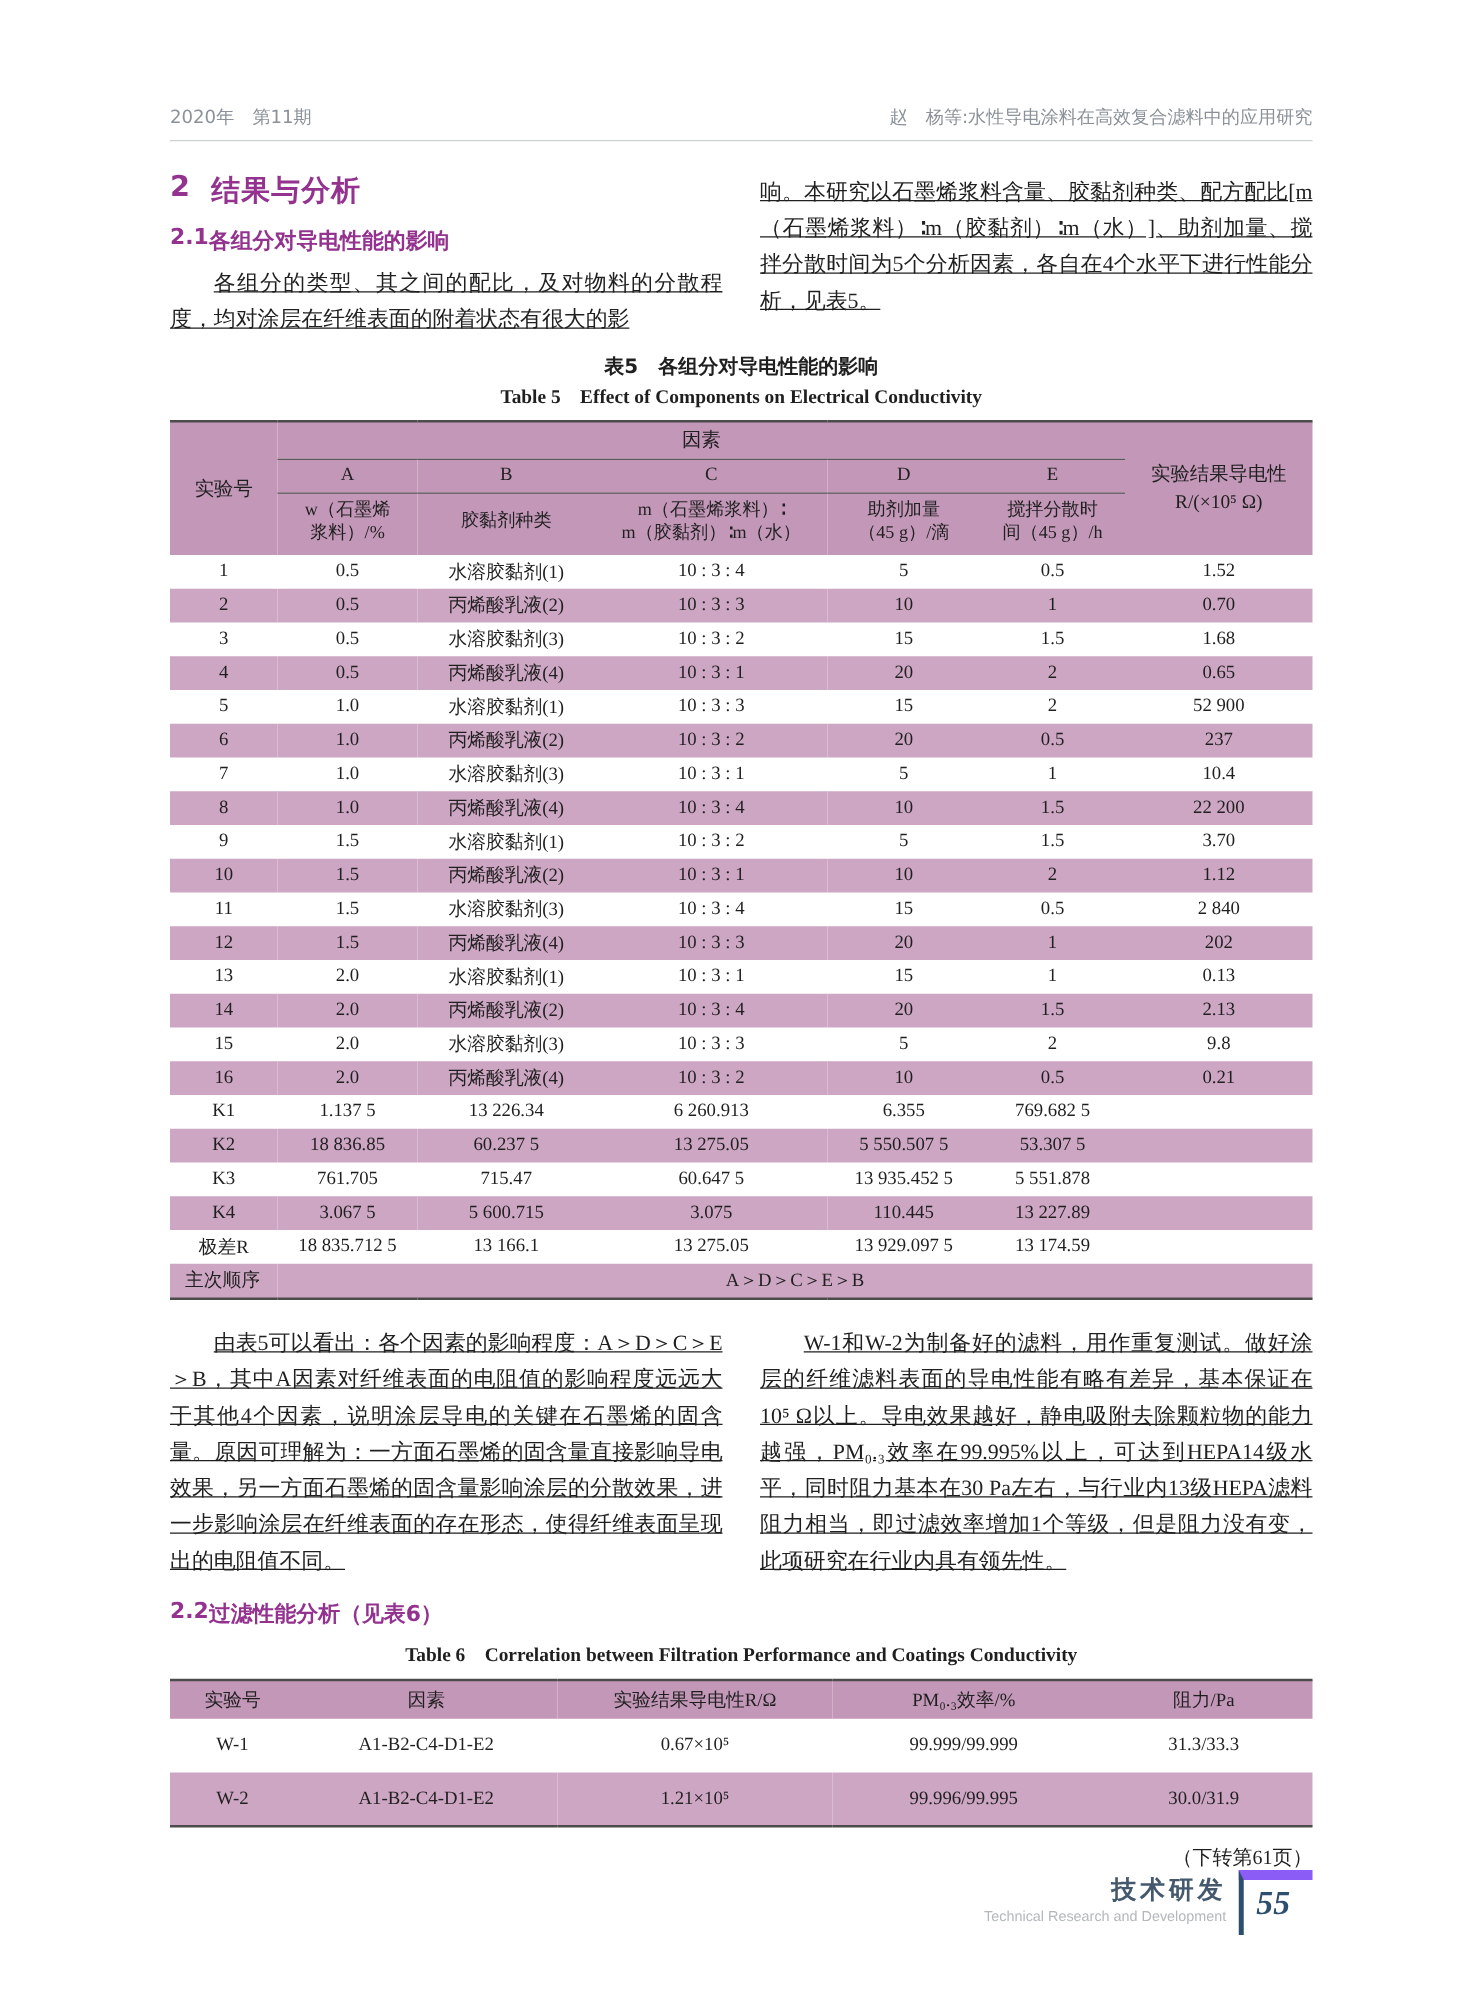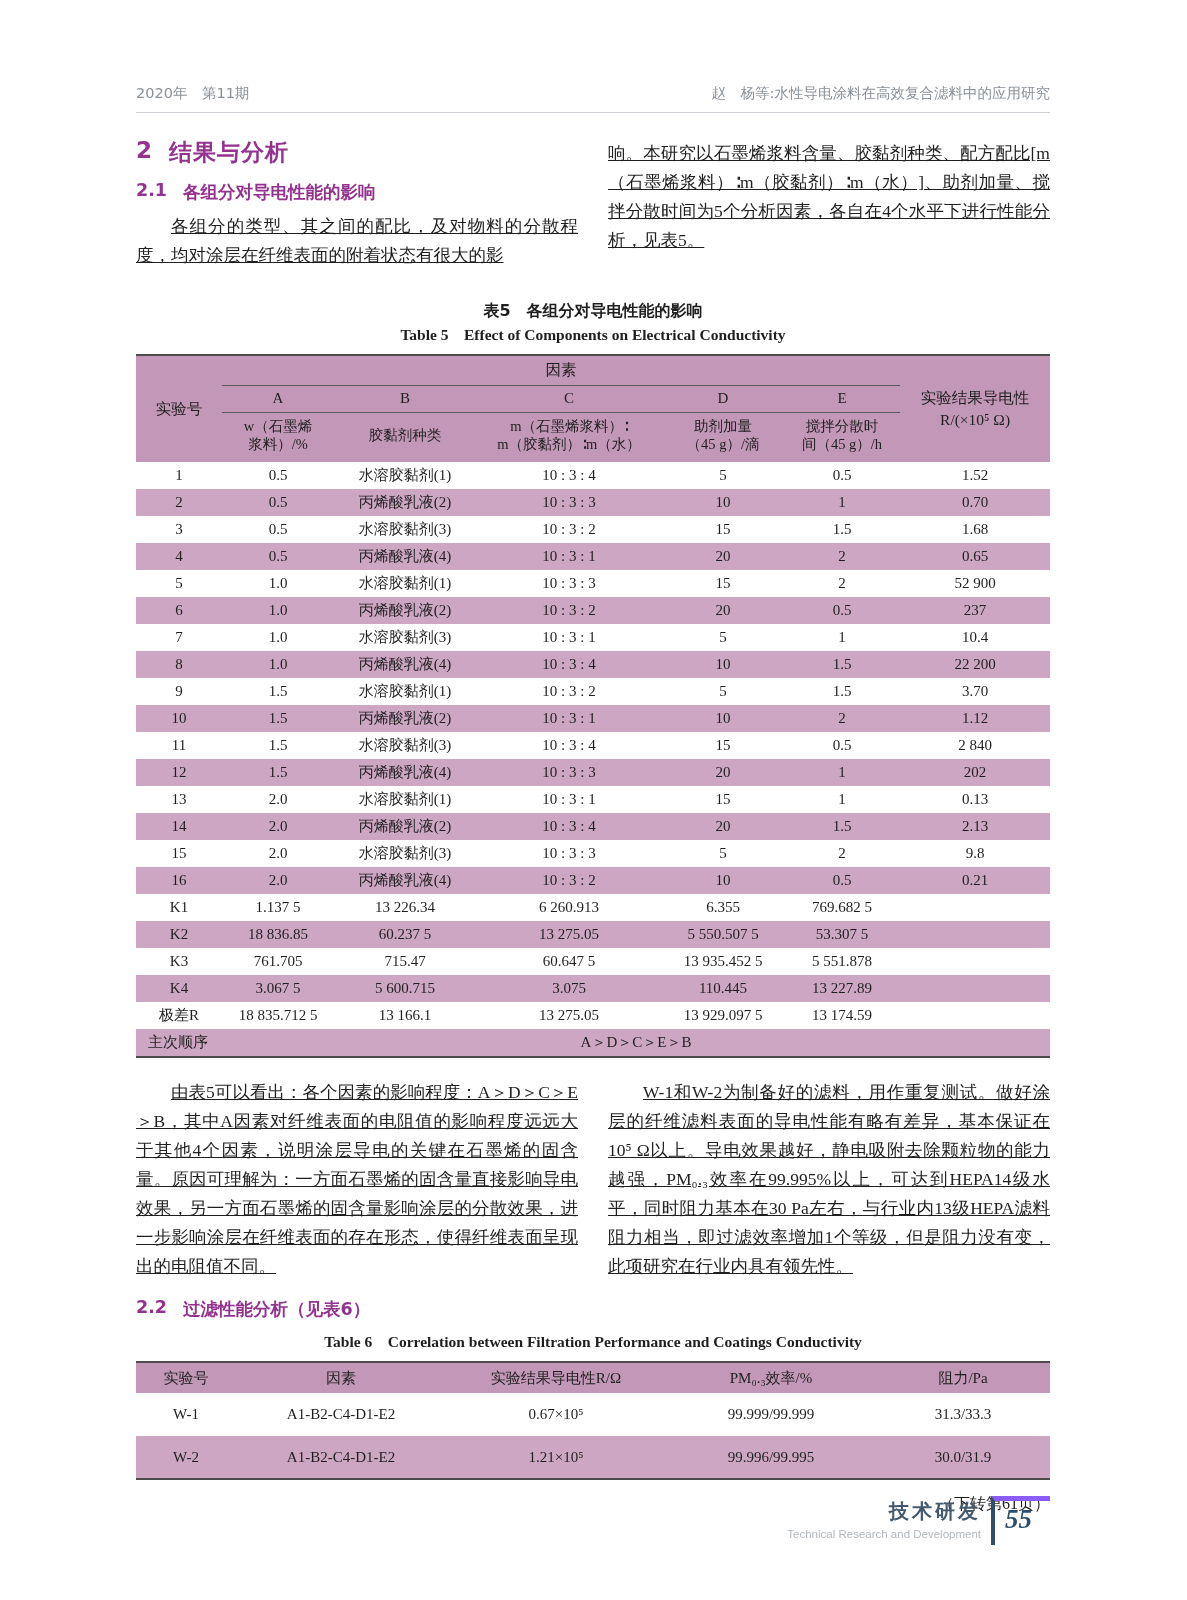--- a/index.html
+++ b/index.html
@@ -21,35 +21,35 @@
 
   
   .h2 {
     font-family:"DejaVu Sans","Liberation Sans",sans-serif;
     color:#93338f; font-size:23px; font-weight:bold;
     display:flex; gap:16px; margin:2px 0 12px 0; letter-spacing:1px;
   }
   .h3 {
     font-family:"DejaVu Sans","Liberation Sans",sans-serif;
     color:#93338f; font-size:17.5px; font-weight:bold;
-    display:flex; gap:16px; margin:0 0 8px 0;
+    display:flex; gap:0; margin:0 0 8px 0;
   }
 
   
   .cols { display:flex; gap:30px; }
   .col { flex:1; min-width:0; }
   p.body {
     font-size:17.5px; line-height:29px; text-align:justify;text-decoration:underline;
   }
   p.indent { text-indent:2em; }
 
   
   .ttitle-cn {
     text-align:center; font-family:"DejaVu Sans","Liberation Sans",sans-serif;
-    font-weight:bold; font-size:16px; margin-top:31px;
+    font-weight:bold; font-size:16px; margin-top:13px;
   }
   .ttitle-en {
     text-align:center; font-family:"Liberation Serif","DejaVu Serif",serif;
     font-weight:bold; font-size:15.5px; margin:3px 0 8px 0;
   }
 
   
   table { width:100%; border-collapse:collapse; table-layout:fixed; }
   .t5, .t6 {
     border-top:2px solid #4c4c4c; border-bottom:2px solid #4c4c4c;
@@ -76,21 +76,21 @@
   .t6 tbody tr:nth-child(even) { background:#cda6c3; }
 
   .contnote { text-align:right; font-size:16px; margin-top:14px; }
 
   
   .pfooter { position:absolute; top:1492px; right:137px; display:flex; align-items:flex-start; }
   .ftext { text-align:right; margin-right:10px; font-family:Liberation Sans, sans-serif; padding-top:6px; }
   .fcn { font-size:20px; font-weight:bold; color:#44596d; letter-spacing:3px; }
   .fen { font-size:11.5px; color:#b3b8bc; margin-top:3px; white-space:nowrap; }
   .fpage {
-    border-top:5px solid #8b5cf6; border-left:4px solid #2d4f6d;
+    border-top:8px solid #8b5cf6; border-left:4px solid #2d4f6d;
     padding:3px 18px 10px 10px; margin-top:4px;
   }
   .fnum {
     font-family:"Liberation Serif","DejaVu Serif",serif;
     font-style:italic; font-weight:bold; font-size:27px; color:#2d4f6d;
   }
 </style>
 </head>
 <body>
 

